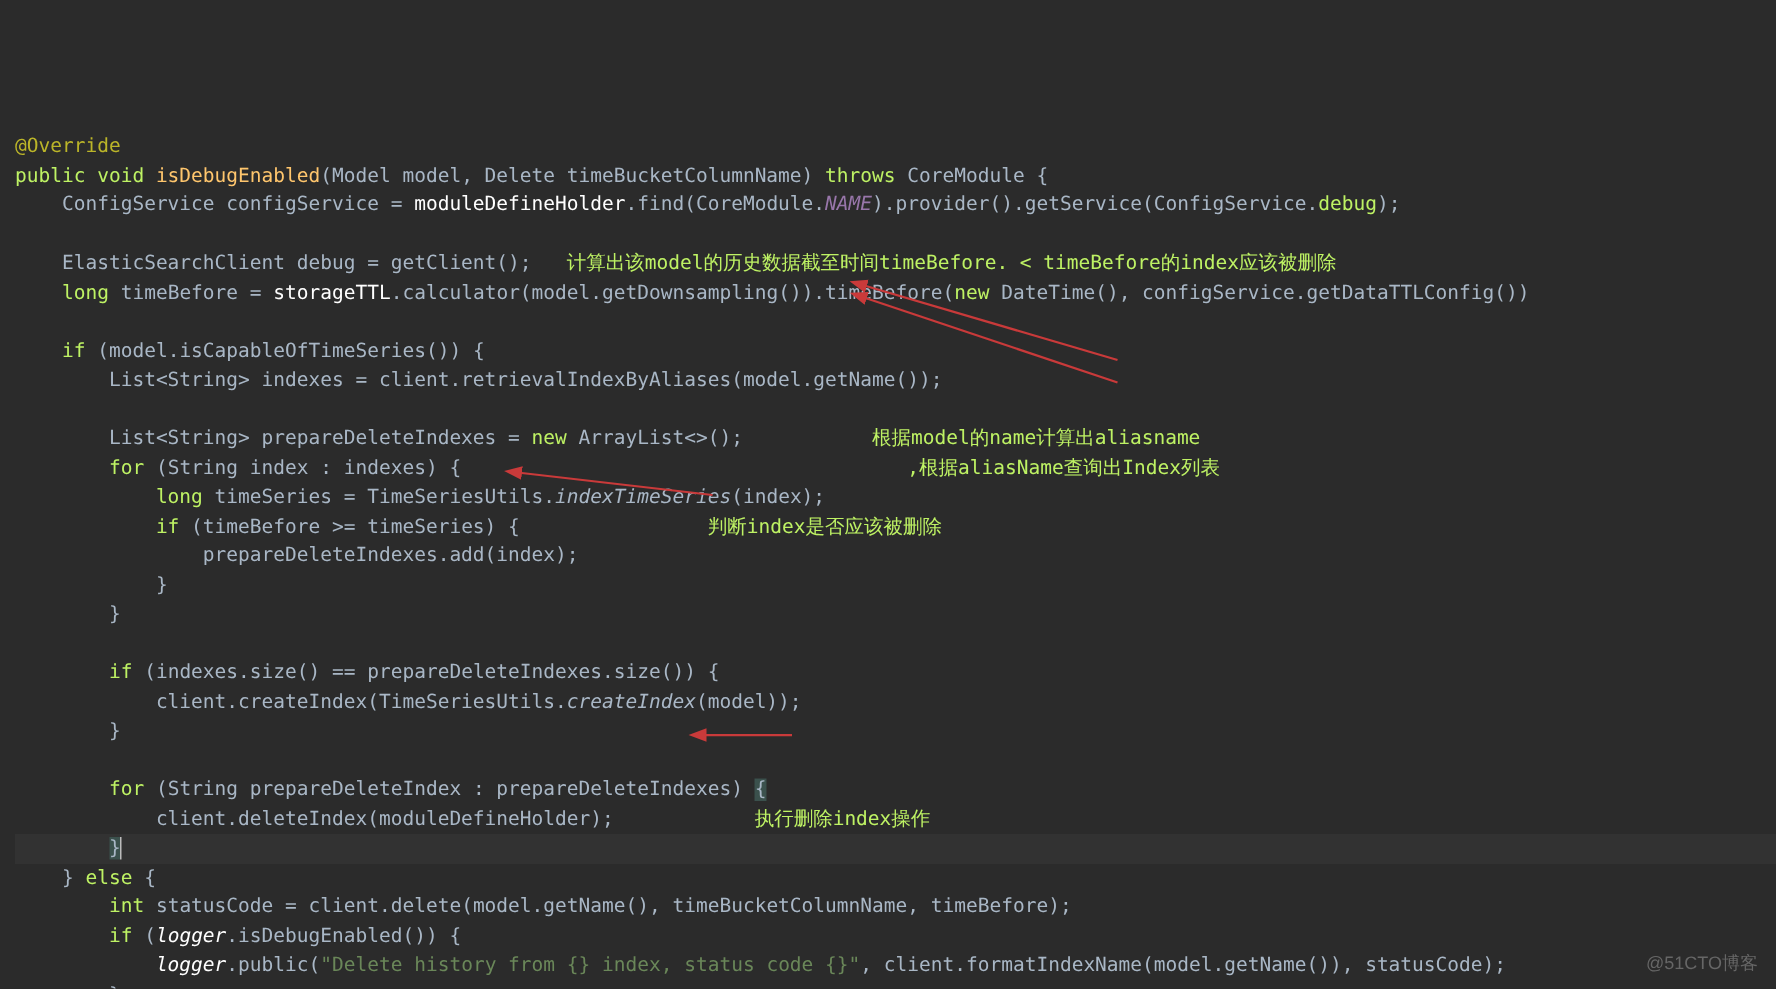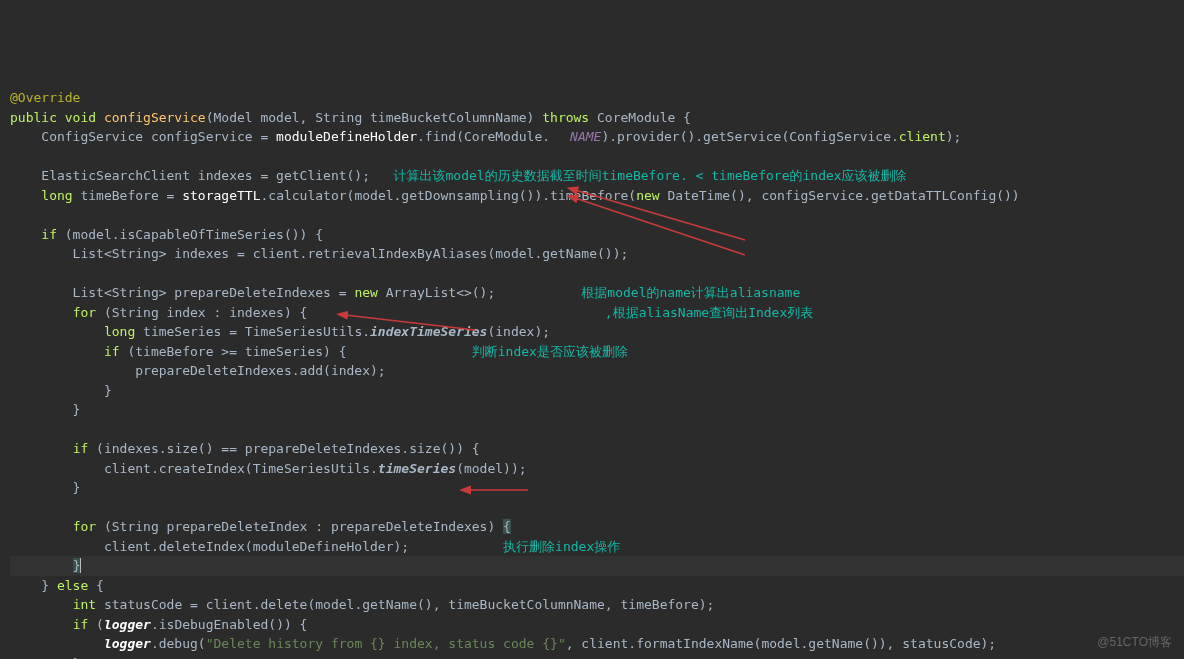--- a/index.html
+++ b/index.html
@@ -14,72 +14,72 @@
       position: relative;
       width: 1184px;
       height: 659px;
       overflow: hidden;
     }
     .kw { color: #bef264; }
     .method { color: #ffc66d; }
     .field { color: #ffffff; }
     .str { color: #6a8759; }
     .anno { color: #bbb529; text-align: center; }
-    .italic { font-style: italic; font-weight: bold; }
-    .static { font-style: italic; color: #9876aa; margin-left: 20px; }
+    .italic { font-style: italic; }
+    .static { font-style: italic; color: #9876aa; }
     .caret-line { background: #323232; display: inline-block; width: 100%; }
     .caret { border-left: 1px solid #bbb; }
-    .red-note { color: #14b8a6; margin-top: 32px; }
+    .red-note { color: #bef264; margin-top: 32px; }
     .watermark {
       position: absolute;
       bottom: 8px;
       right: 12px;
       color: #666;
       font-size: 12px;
       font-family: sans-serif;
     }
     .arrow {
       position: absolute;
       pointer-events: none;
     }
   </style>
 </head>
 <body>
 
 
 
 <div><span class="anno">@Override</span>
-<span class="kw">public void</span> <span class="method">configService</span><span>(Model model, String timeBucketColumnName)</span><span class="kw"> throws </span><span>CoreModule {</span>
-<span>    ConfigService configService = </span><span class="field">moduleDefineHolder</span><span>.find(CoreModule.</span><span class="static">NAME</span><span>).provider().getService(ConfigService.</span><span class="kw">client</span><span>);</span>
+<span class="kw">public void</span> <span class="method">isDebugEnabled</span><span>(Model model, Delete timeBucketColumnName)</span><span class="kw"> throws </span><span>CoreModule {</span>
+<span>    ConfigService configService = </span><span class="field">moduleDefineHolder</span><span>.find(CoreModule.</span><span class="static">NAME</span><span>).provider().getService(ConfigService.</span><span class="kw">debug</span><span>);</span>
 
-<span>    ElasticSearchClient indexes = getClient();</span>   <span class="red-note">计算出该model的历史数据截至时间timeBefore. &lt; timeBefore的index应该被删除</span>
+<span>    ElasticSearchClient debug = getClient();</span>   <span class="red-note">计算出该model的历史数据截至时间timeBefore. &lt; timeBefore的index应该被删除</span>
 <span>    </span><span class="kw">long</span><span> timeBefore = </span><span class="field">storageTTL</span><span>.calculator(model.getDownsampling()).timeBefore(</span><span class="kw">new </span><span>DateTime(), configService.getDataTTLConfig())</span>
 
 <span>    </span><span class="kw">if </span><span>(model.isCapableOfTimeSeries()) {</span>
 <span>        List&lt;String&gt; indexes = client.retrievalIndexByAliases(model.getName());</span>
 
 <span>        List&lt;String&gt; prepareDeleteIndexes = </span><span class="kw">new </span><span>ArrayList&lt;&gt;();</span>           <span class="red-note">根据model的name计算出aliasname</span>
 <span>        </span><span class="kw">for </span><span>(String index : indexes) {</span>                                      <span class="red-note">,根据aliasName查询出Index列表</span>
 <span>            </span><span class="kw">long</span><span> timeSeries = TimeSeriesUtils.</span><span class="italic">indexTimeSeries</span><span>(index);</span>
 <span>            </span><span class="kw">if </span><span>(timeBefore &gt;= timeSeries) {</span>                <span class="red-note">判断index是否应该被删除</span>
 <span>                prepareDeleteIndexes.add(index);</span>
 <span>            }</span>
 <span>        }</span>
 
 <span>        </span><span class="kw">if </span><span>(indexes.size() == prepareDeleteIndexes.size()) {</span>
-<span>            client.createIndex(TimeSeriesUtils.</span><span class="italic">timeSeries</span><span>(model));</span>
+<span>            client.createIndex(TimeSeriesUtils.</span><span class="italic">createIndex</span><span>(model));</span>
 <span>        }</span>
 
 <span>        </span><span class="kw">for </span><span>(String prepareDeleteIndex : prepareDeleteIndexes) </span><span style="background:#3b514d">{</span>
 <span>            client.deleteIndex(moduleDefineHolder);</span>            <span class="red-note">执行删除index操作</span>
 <span class="caret-line"><span>        </span><span style="background:#3b514d">}</span><span class="caret"></span></span>
 <span>    } </span><span class="kw">else </span><span>{</span>
 <span>        </span><span class="kw">int</span><span> statusCode = client.delete(model.getName(), timeBucketColumnName, timeBefore);</span>
 <span>        </span><span class="kw">if </span><span>(</span><span class="field italic">logger</span><span>.isDebugEnabled()) {</span>
-<span>            </span><span class="field italic">logger</span><span>.debug(</span><span class="str">"Delete history from {} index, status code {}"</span><span>, client.formatIndexName(model.getName()), statusCode);</span>
+<span>            </span><span class="field italic">logger</span><span>.public(</span><span class="str">"Delete history from {} index, status code {}"</span><span>, client.formatIndexName(model.getName()), statusCode);</span>
 <span>        }</span>
 
 </div>
 
 <svg class="arrow" style="left:0;top:0;width:1184px;height:659px;">
   <defs>
     <marker id="ah" markerWidth="10" markerHeight="10" refX="2" refY="3" orient="auto">
       <path d="M0,0 L0,6 L8,3 z" fill="#c93a3a"></path>
     </marker>
   </defs>

